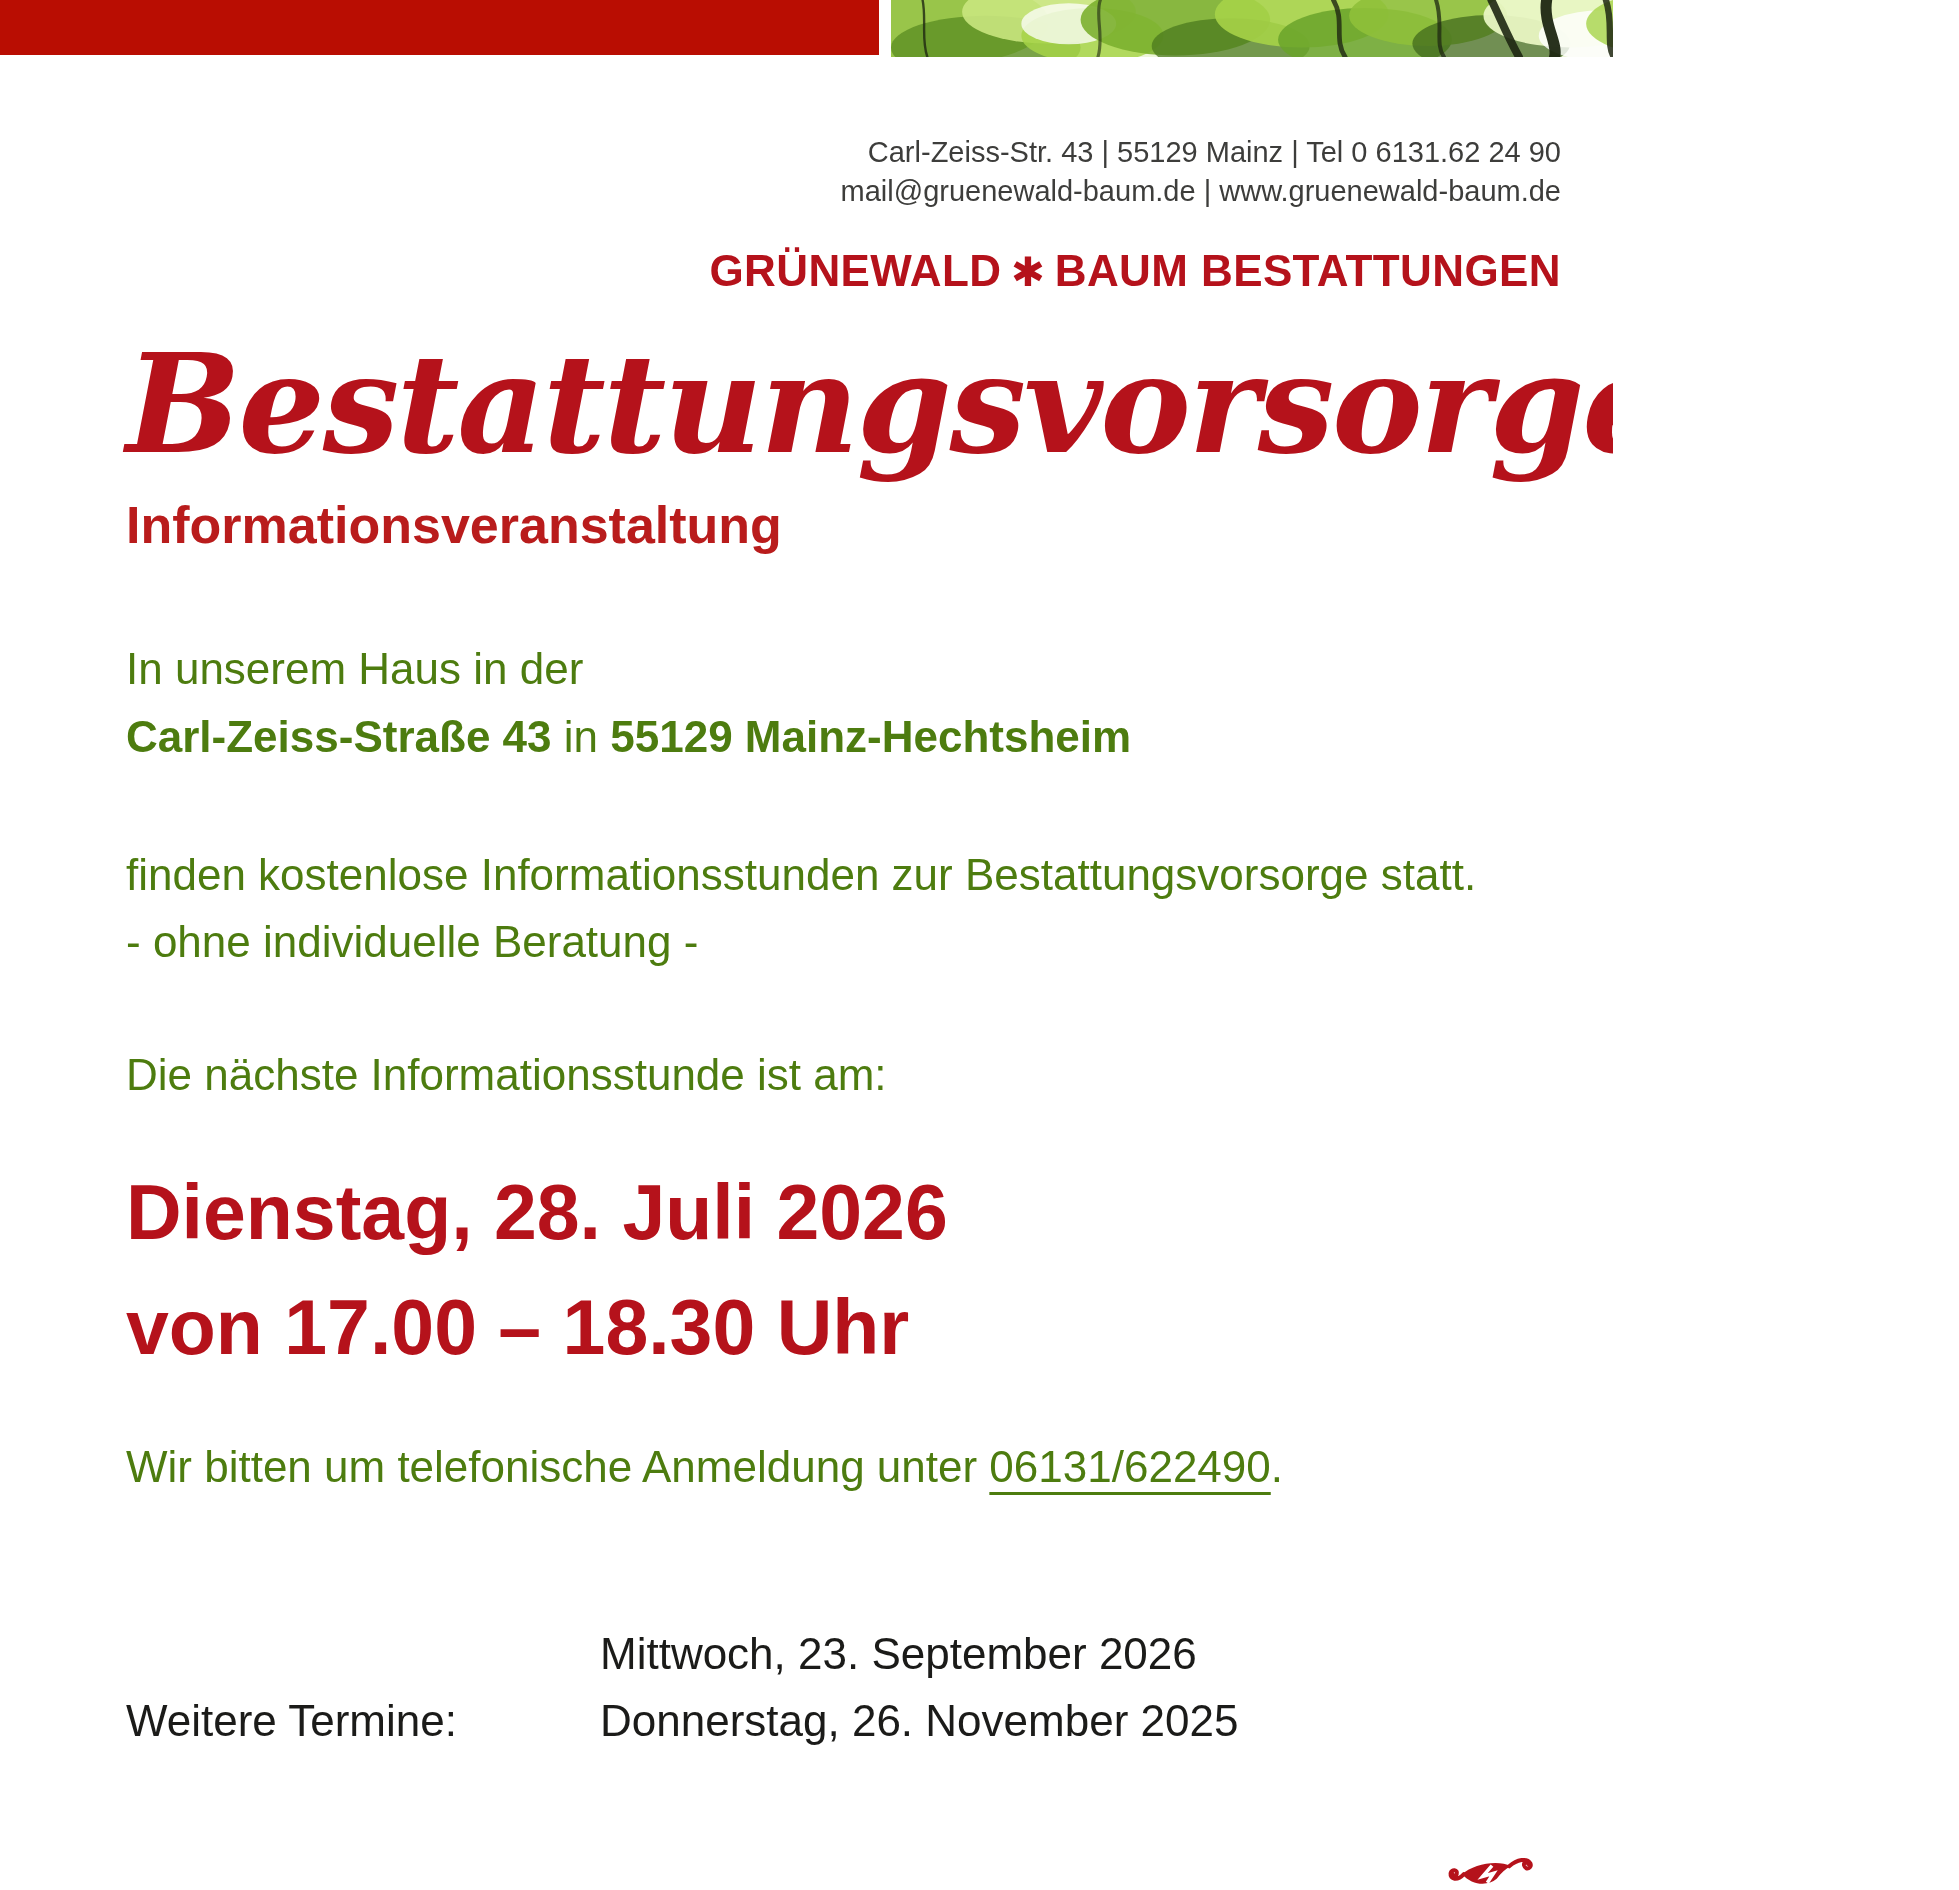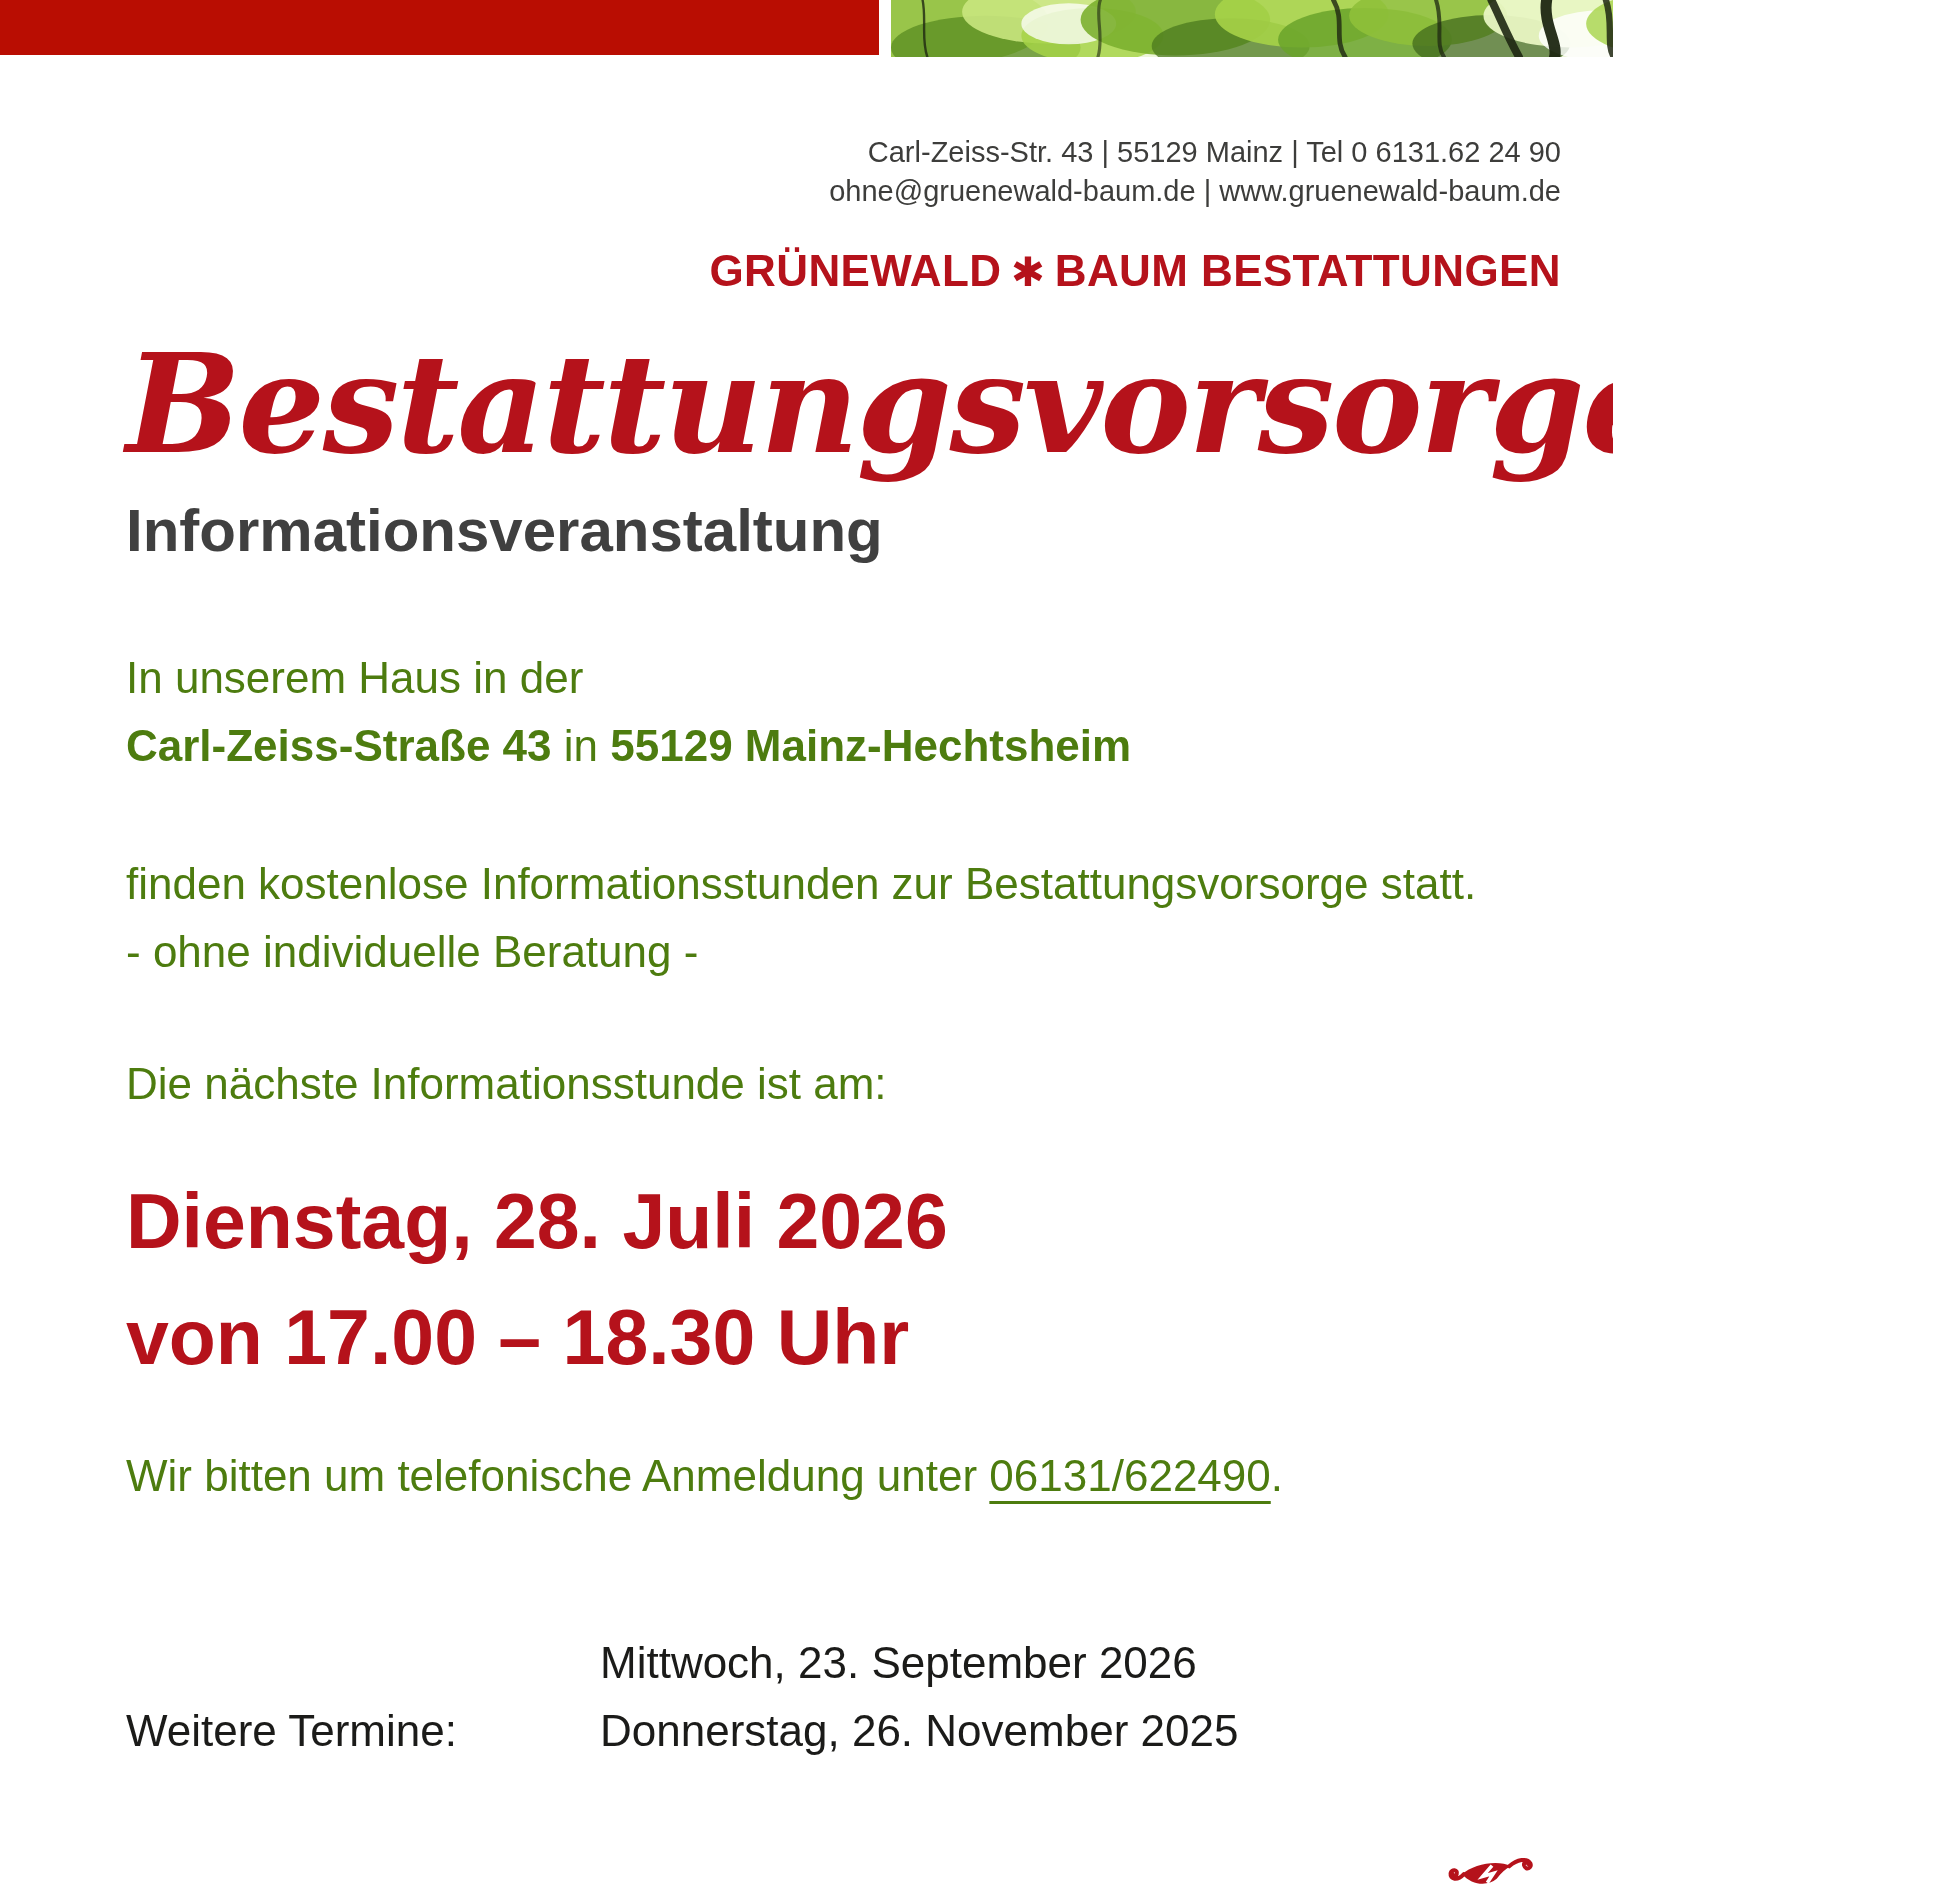--- a/index.html
+++ b/index.html
@@ -20,21 +20,21 @@
   .contact-line { font-size:29px; line-height:1.35; color:#3d3d3b; }
   .company { margin-top:35px; font-size:44px; font-weight:bold; color:#b5121b; letter-spacing:0.4px; white-space:nowrap; }
   .star { display:inline-block; margin:0 9.5px; font-family:"DejaVu Sans", sans-serif; font-size:0.92em; }
 
   
   .main { position:absolute; left:126px; top:328px; width:1730px; }
   .script-title {
     margin:0; font-family:"DejaVu Serif", serif; font-style:italic; font-weight:bold;
     font-size:136px; line-height:1.12; color:#b5121b; letter-spacing:-2.4px;
   }
-  .subtitle { margin:16px 0 0 0; font-size:60px; line-height:1.15; font-weight:bold; color:#404040; }
+  .subtitle { margin:16px 0 0 0; font-size:52px; line-height:1.15; font-weight:bold; color:#b91c1c; }
 
   .para { margin:0; font-size:44px; line-height:1.54; color:#4d7c0f; }
   .para strong { font-weight:bold; }
   .p-intro  { margin-top:79px; }
   .p-info   { margin-top:70px; }
   .p-next   { margin-top:65px; }
   .date-heading { margin:46px 0 0 0; font-size:77px; line-height:1.5; font-weight:bold; color:#b5121b; }
   .p-phone  { margin-top:47px; }
   .underline { text-decoration:underline; text-decoration-thickness:3.2px; text-underline-offset:9.5px; }
 
@@ -90,21 +90,21 @@
           <path d="M 1120 0 C 1140 30 1170 50 1210 72" stroke-width="14" opacity="0.95"></path>
           <path d="M 1060 0 C 1120 20 1200 45 1290 70" stroke-width="8" opacity="0.8"></path>
           <path d="M 1290 0 C 1280 25 1295 50 1285 72" stroke-width="6" opacity="0.8"></path>
         </g>
       </svg>
     </div>
   </div>
 
   <div class="letterhead">
     <div class="contact-line">Carl-Zeiss-Str. 43 | 55129 Mainz | Tel 0 6131.62 24 90</div>
-    <div class="contact-line">ohne@gruenewald-baum.de | www.gruenewald-baum.de</div>
+    <div class="contact-line">mail@gruenewald-baum.de | www.gruenewald-baum.de</div>
     <div class="company">
       <span>GRÜNEWALD</span><span class="star">✱</span><span>BAUM BESTATTUNGEN</span>
     </div>
   </div>
 
   <div class="main">
     <h1 class="script-title">Bestattungsvorsorge</h1>
     <h2 class="subtitle">Informationsveranstaltung</h2>
 
     <p class="para p-intro">

